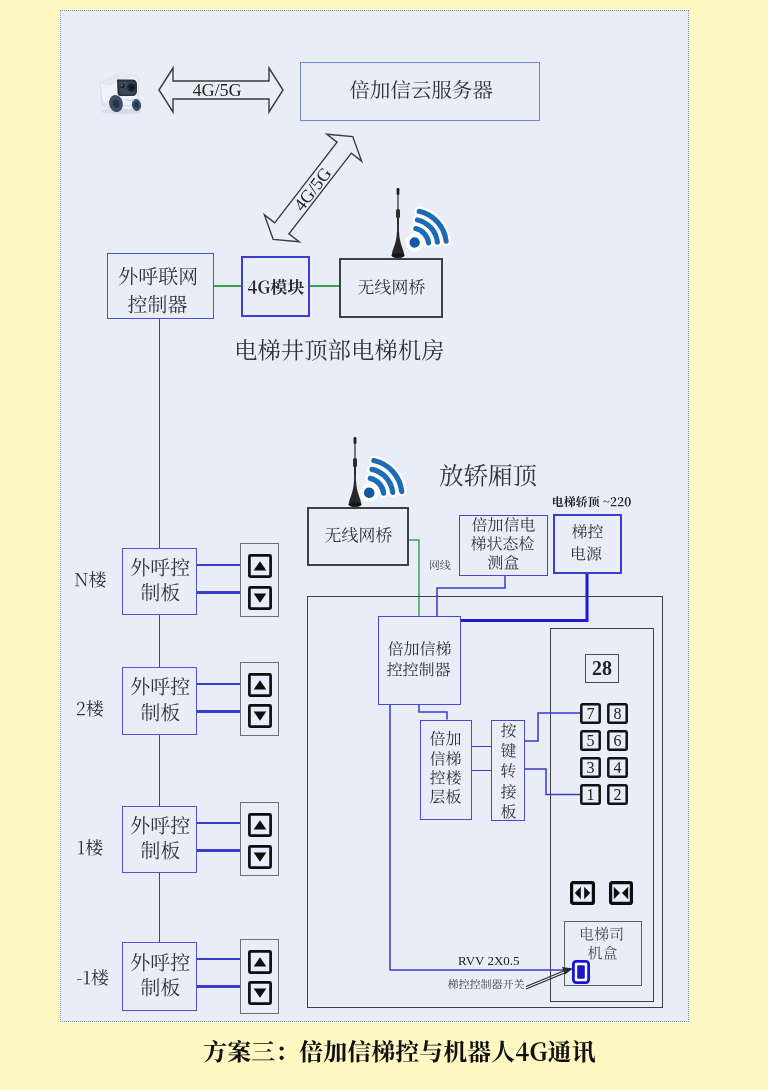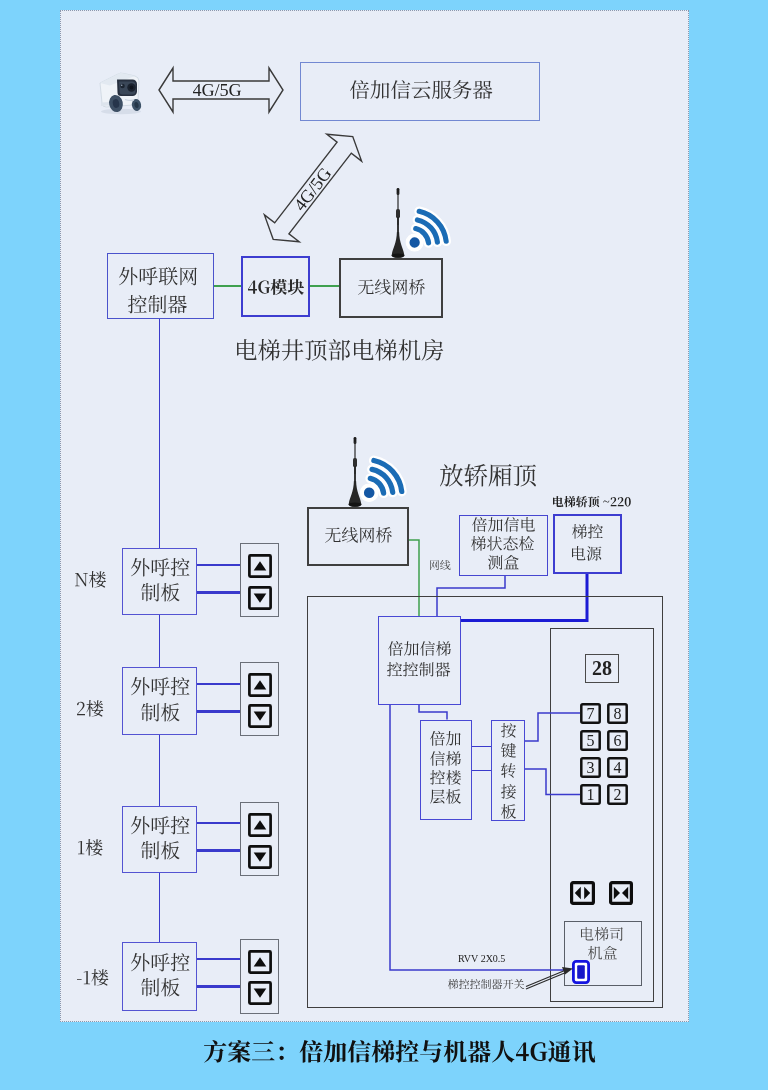--- a/index.html
+++ b/index.html
@@ -1,14 +1,14 @@
 <!DOCTYPE html>
 <html><head><meta charset="utf-8"><style>
 html,body{margin:0;padding:0;background:#ffffff;}
-#page{position:relative;width:768px;height:1090px;background:#7dd3fc;overflow:hidden;font-family:"Liberation Serif",serif;}
+#page{position:relative;width:768px;height:1090px;background:#fef9c3;overflow:hidden;font-family:"Liberation Serif",serif;}
 .abs{position:absolute;}
 .box{position:absolute;box-sizing:border-box;}
 svg.t{position:absolute;overflow:visible;}
 .ht{position:absolute;color:#333;}
 </style></head><body>
 <div id="page">
 
 <div class="box" style="left:60px;top:10px;width:629px;height:1012px;border:1px dotted #8b97ad;background:#e8edf7"></div>
 
 <svg class="abs" style="left:96px;top:68px" width="48" height="47" viewBox="0 0 48 47">
@@ -455,21 +455,21 @@
 
 <svg class="t" style="left:587.6px;top:945.6px" width="30.9" height="15.7" viewBox="0.5 -12.5 30.9 15.7">
       <path d="M7.3 -11.5V-6.3C7.3 -3.3 7 -0.9 4.8 1L5 1.2C7.9 -0.6 8.3 -3.4 8.3 -6.3V-11.1H11.1V-0.2C11.1 0.4 11.3 0.7 12.2 0.7H12.8C14.2 0.7 14.6 0.6 14.6 0.2C14.6 -0 14.5 -0.1 14.2 -0.3L14.1 -2.3H13.9C13.8 -1.5 13.6 -0.5 13.5 -0.3C13.5 -0.2 13.4 -0.2 13.3 -0.2C13.3 -0.2 13.1 -0.2 12.9 -0.2H12.4C12.1 -0.2 12.1 -0.3 12.1 -0.5V-10.9C12.4 -10.9 12.6 -11 12.7 -11.1L11.5 -12.2L11 -11.5H8.5L7.3 -12ZM3.1 -12.5V-9.3H0.6L0.7 -8.8H2.8C2.4 -6.6 1.6 -4.3 0.5 -2.5L0.8 -2.4C1.7 -3.5 2.5 -4.8 3.1 -6.2V1.2H3.3C3.7 1.2 4.1 0.9 4.1 0.8V-7.2C4.6 -6.5 5.3 -5.6 5.5 -4.9C6.5 -4.2 7.3 -6.2 4.1 -7.4V-8.8H6.3C6.5 -8.8 6.6 -8.9 6.6 -9C6.2 -9.5 5.4 -10.1 5.4 -10.1L4.8 -9.3H4.1V-12C4.5 -12 4.6 -12.2 4.6 -12.4ZM19.5 -8.9 19.6 -8.5H25.1C25.3 -8.5 25.4 -8.6 25.5 -8.7C25 -9.1 24.3 -9.6 24.3 -9.6L23.7 -8.9ZM22.7 -11.7C23.8 -10.2 26.1 -8.7 28.4 -7.9C28.5 -8.3 28.9 -8.7 29.3 -8.7L29.4 -9C26.9 -9.6 24.4 -10.6 22.9 -11.9C23.3 -11.9 23.5 -12 23.5 -12.2L21.8 -12.5C20.9 -10.9 17.9 -8.7 15.5 -7.6L15.6 -7.4C18.3 -8.3 21.2 -10.2 22.7 -11.7ZM20.6 0.4H18.7V-2.9H20.6ZM21.5 0.4V-2.9H23.4V0.4ZM24.3 0.4V-2.9H26.3V0.4ZM17.7 -3.4V0.4H15.6L15.8 0.8H29C29.2 0.8 29.4 0.7 29.4 0.5C29 0.1 28.2 -0.5 28.2 -0.5L27.6 0.4H27.2V-2.8C27.6 -2.8 27.8 -2.9 27.9 -3.1L26.6 -4L26.1 -3.4H18.9L17.7 -3.8ZM18.4 -7.3V-4H18.5C18.9 -4 19.3 -4.3 19.3 -4.3V-4.7H25.6V-4.2H25.7C26.1 -4.2 26.5 -4.4 26.6 -4.5V-6.7C26.8 -6.8 27.1 -6.9 27.1 -7L26 -7.9L25.5 -7.3H19.4L18.4 -7.8ZM19.3 -5.2V-6.9H25.6V-5.2Z" fill="#4a4a4a"></path>
     </svg>
 
 <svg class="abs" style="left:572px;top:959.5px" width="18" height="24" viewBox="0 0 18 24">
       <rect x="1.4" y="1.4" width="15.2" height="21.2" rx="2.8" fill="#ffffff" stroke="#1414e0" stroke-width="2.8"></rect>
       <rect x="5.2" y="5.2" width="7.6" height="13.6" rx="1" fill="#1818c8"></rect>
     </svg>
 
-<div class="ht" style="left:458px;top:953px;font-size:10px;color:#222">RVV 2X0.5</div>
+<div class="ht" style="left:458px;top:953px;font-size:13px;color:#222">RVV 2X0.5</div>
 
 <svg class="t" style="left:447.9px;top:979.4px" width="78.2" height="12.2" viewBox="0.4 -9.3 78.2 12.2">
       <path d="M5.1 -9.2 5 -9.1C5.4 -8.7 5.8 -8 5.9 -7.4C6.6 -6.9 7.2 -8.3 5.1 -9.2ZM7.5 0.6V-3.3H9.5C9.5 -2 9.4 -1.3 9.2 -1.1C9.2 -1.1 9.1 -1.1 8.9 -1.1C8.8 -1.1 8.3 -1.1 8 -1.1L8 -0.9C8.3 -0.9 8.5 -0.8 8.6 -0.7C8.8 -0.6 8.8 -0.4 8.8 -0.3C9.1 -0.3 9.4 -0.3 9.7 -0.5C10 -0.8 10.2 -1.6 10.2 -3.2C10.4 -3.2 10.5 -3.3 10.6 -3.4L9.8 -4L9.4 -3.6H7.5V-5.1H9.2V-4.7H9.3C9.5 -4.7 9.9 -4.8 9.9 -4.9V-6.8C10.1 -6.9 10.3 -6.9 10.3 -7L9.5 -7.7L9.1 -7.3H7.8C8.3 -7.7 8.8 -8.2 9.1 -8.6C9.3 -8.6 9.5 -8.7 9.5 -8.8L8.4 -9.2C8.2 -8.6 7.9 -7.8 7.5 -7.3H6.9H4.4L4.5 -6.9H6.9V-5.4H5.7L4.8 -5.8C4.8 -5.3 4.6 -4.3 4.5 -3.7C4.3 -3.7 4.1 -3.6 4 -3.5L4.8 -2.9L5.1 -3.3H6.3C5.8 -2 4.8 -0.8 3.6 0.1L3.7 0.3C5.1 -0.4 6.1 -1.4 6.9 -2.7V0.8H7C7.3 0.8 7.5 0.6 7.5 0.6ZM5.1 -3.6C5.2 -4 5.3 -4.6 5.4 -5.1H6.9V-3.6ZM7.5 -5.4V-6.9H9.2V-5.4ZM3.7 -7.3 3.2 -6.6H2.8V-8.8C3.1 -8.9 3.1 -9 3.2 -9.2L2.1 -9.3V-6.6H0.5L0.5 -6.3H1.9C1.7 -4.7 1.2 -3.1 0.4 -1.8L0.5 -1.6C1.2 -2.4 1.7 -3.3 2.1 -4.3V0.9H2.2C2.5 0.9 2.8 0.7 2.8 0.6V-5.3C3.1 -4.9 3.5 -4.4 3.6 -4C4.2 -3.5 4.7 -4.8 2.8 -5.5V-6.3H4.2C4.4 -6.3 4.5 -6.4 4.5 -6.5C4.2 -6.8 3.7 -7.3 3.7 -7.3ZM18 -6.1 17 -6.6C16.5 -5.5 15.7 -4.4 15 -3.8L15.1 -3.7C16 -4.2 16.9 -5 17.6 -6C17.8 -5.9 17.9 -6 18 -6.1ZM17.3 -9.2 17.2 -9.1C17.5 -8.8 18 -8.1 18 -7.5C18.7 -7 19.4 -8.5 17.3 -9.2ZM15.7 -7.9 15.5 -7.9C15.6 -7.3 15.4 -6.7 15.2 -6.4C14.9 -6.3 14.8 -6 15 -5.8C15.1 -5.6 15.5 -5.7 15.7 -5.9C15.8 -6.1 15.9 -6.5 15.9 -7H20.4L20 -5.7C19.7 -6 19.2 -6.2 18.6 -6.5L18.5 -6.4C19.2 -5.8 20.1 -4.8 20.4 -4C21.1 -3.7 21.5 -4.7 20.1 -5.7L20.2 -5.7C20.5 -6 21 -6.6 21.2 -6.9C21.4 -6.9 21.5 -6.9 21.6 -7L20.8 -7.8L20.4 -7.4H15.9C15.8 -7.5 15.8 -7.7 15.7 -7.9ZM20 -4.1 19.5 -3.4H15.5L15.6 -3.1H17.7V0.1H14.6L14.7 0.4H21.3C21.5 0.4 21.6 0.4 21.6 0.3C21.2 -0.1 20.6 -0.5 20.6 -0.5L20.1 0.1H18.4V-3.1H20.7C20.8 -3.1 21 -3.1 21 -3.3C20.6 -3.6 20 -4.1 20 -4.1ZM14.4 -7.3 14 -6.7H13.7V-8.8C14 -8.8 14.1 -8.9 14.1 -9.1L13 -9.2V-6.7H11.4L11.5 -6.4H13V-4.1C12.3 -3.8 11.7 -3.6 11.3 -3.5L11.7 -2.6C11.8 -2.6 11.9 -2.7 11.9 -2.8L13 -3.4V-0.3C13 -0.2 12.9 -0.1 12.7 -0.1C12.5 -0.1 11.4 -0.2 11.4 -0.2V0C11.9 0.1 12.2 0.2 12.4 0.3C12.5 0.4 12.6 0.6 12.6 0.8C13.6 0.7 13.7 0.4 13.7 -0.2V-3.8L15.3 -4.8L15.2 -5L13.7 -4.3V-6.4H14.9C15.1 -6.4 15.2 -6.5 15.2 -6.6C14.9 -6.9 14.4 -7.3 14.4 -7.3ZM29 -6.1 28 -6.6C27.5 -5.5 26.7 -4.4 26 -3.8L26.1 -3.7C27 -4.2 27.9 -5 28.6 -6C28.8 -5.9 28.9 -6 29 -6.1ZM28.3 -9.2 28.2 -9.1C28.5 -8.8 29 -8.1 29 -7.5C29.7 -7 30.4 -8.5 28.3 -9.2ZM26.7 -7.9 26.5 -7.9C26.6 -7.3 26.4 -6.7 26.2 -6.4C25.9 -6.3 25.8 -6 26 -5.8C26.1 -5.6 26.5 -5.7 26.7 -5.9C26.8 -6.1 26.9 -6.5 26.9 -7H31.4L31 -5.7C30.7 -6 30.2 -6.2 29.6 -6.5L29.5 -6.4C30.2 -5.8 31.1 -4.8 31.4 -4C32.1 -3.7 32.5 -4.7 31.1 -5.7L31.2 -5.7C31.5 -6 32 -6.6 32.2 -6.9C32.4 -6.9 32.5 -6.9 32.6 -7L31.8 -7.8L31.4 -7.4H26.9C26.8 -7.5 26.8 -7.7 26.7 -7.9ZM31 -4.1 30.5 -3.4H26.5L26.6 -3.1H28.7V0.1H25.6L25.7 0.4H32.3C32.5 0.4 32.6 0.4 32.6 0.3C32.2 -0.1 31.6 -0.5 31.6 -0.5L31.1 0.1H29.4V-3.1H31.7C31.8 -3.1 32 -3.1 32 -3.3C31.6 -3.6 31 -4.1 31 -4.1ZM25.4 -7.3 25 -6.7H24.7V-8.8C25 -8.8 25.1 -8.9 25.1 -9.1L24 -9.2V-6.7H22.4L22.5 -6.4H24V-4.1C23.3 -3.8 22.7 -3.6 22.3 -3.5L22.7 -2.6C22.8 -2.6 22.9 -2.7 22.9 -2.8L24 -3.4V-0.3C24 -0.2 23.9 -0.1 23.7 -0.1C23.5 -0.1 22.4 -0.2 22.4 -0.2V0C22.9 0.1 23.2 0.2 23.4 0.3C23.5 0.4 23.6 0.6 23.6 0.8C24.6 0.7 24.7 0.4 24.7 -0.2V-3.8L26.3 -4.8L26.2 -5L24.7 -4.3V-6.4H25.9C26.1 -6.4 26.2 -6.5 26.2 -6.6C25.9 -6.9 25.4 -7.3 25.4 -7.3ZM40.4 -8.3V-1.4H40.5C40.7 -1.4 41 -1.5 41 -1.6V-7.9C41.3 -7.9 41.4 -8 41.4 -8.2ZM42.3 -9V-0.3C42.3 -0.1 42.3 -0 42.1 -0C41.9 -0 40.8 -0.1 40.8 -0.1V0.1C41.3 0.1 41.6 0.2 41.7 0.3C41.9 0.5 41.9 0.6 41.9 0.9C42.9 0.8 43 0.4 43 -0.2V-8.6C43.3 -8.6 43.4 -8.7 43.4 -8.9ZM34 -3.9V0.1H34.1C34.4 0.1 34.7 -0 34.7 -0.1V-3.6H36.2V0.8H36.4C36.6 0.8 36.9 0.7 36.9 0.6V-3.6H38.4V-1C38.4 -0.9 38.4 -0.8 38.3 -0.8C38.1 -0.8 37.5 -0.9 37.5 -0.9V-0.7C37.8 -0.6 38 -0.5 38.1 -0.5C38.2 -0.3 38.2 -0.1 38.2 0.1C39 -0 39.1 -0.3 39.1 -0.9V-3.5C39.3 -3.5 39.5 -3.6 39.6 -3.7L38.7 -4.3L38.3 -3.9H36.9V-5.2H39.6C39.8 -5.2 39.9 -5.3 39.9 -5.4C39.6 -5.7 39 -6.2 39 -6.2L38.5 -5.6H36.9V-7H39.3C39.4 -7 39.5 -7.1 39.6 -7.2C39.2 -7.5 38.6 -8 38.6 -8L38.1 -7.4H36.9V-8.7C37.2 -8.8 37.3 -8.9 37.3 -9.1L36.2 -9.2V-7.4H34.9C35.1 -7.7 35.2 -8 35.4 -8.3C35.6 -8.3 35.7 -8.4 35.8 -8.5L34.7 -8.9C34.4 -7.8 34 -6.7 33.6 -6L33.8 -5.8C34.1 -6.2 34.4 -6.6 34.7 -7H36.2V-5.6H33.4L33.4 -5.2H36.2V-3.9H34.8L34 -4.2ZM50.7 -5.8C51 -5.5 51.4 -5.1 51.5 -4.7C52.2 -4.4 52.6 -5.6 50.8 -5.9V-6.1H52.8V-5.6H52.9C53.2 -5.6 53.5 -5.7 53.5 -5.8V-8.1C53.7 -8.1 53.9 -8.2 54 -8.3L53.1 -9L52.7 -8.5H50.8L50.1 -8.9V-5.7H50.2C50.4 -5.7 50.5 -5.7 50.7 -5.8ZM46.3 -5.5V-6.1H48.2V-5.8H48.3C48.5 -5.8 48.7 -5.8 48.8 -5.9C48.6 -5.5 48.3 -5 48 -4.6H44.5L44.6 -4.3H47.7C46.9 -3.4 45.8 -2.6 44.3 -2L44.4 -1.9C44.9 -2 45.3 -2.2 45.7 -2.4V0.9H45.8C46.1 0.9 46.4 0.8 46.4 0.7V0.1H48.2V0.6H48.3C48.5 0.6 48.9 0.5 48.9 0.4V-2.1C49.1 -2.1 49.3 -2.2 49.4 -2.3L48.5 -3L48.1 -2.5H46.4L46.3 -2.6C47.3 -3.1 48 -3.7 48.6 -4.3H50.4C51 -3.6 51.6 -3.1 52.6 -2.7L52.5 -2.5H50.7L50 -2.9V0.9H50.1C50.4 0.9 50.7 0.7 50.7 0.6V0.1H52.6V0.7H52.7C52.9 0.7 53.3 0.5 53.3 0.5V-2.1C53.5 -2.1 53.6 -2.2 53.7 -2.2L54.3 -2.1C54.4 -2.4 54.5 -2.7 54.7 -2.8L54.7 -2.9C52.9 -3.1 51.6 -3.6 50.7 -4.3H54.3C54.4 -4.3 54.5 -4.4 54.5 -4.5C54.2 -4.8 53.6 -5.3 53.6 -5.3L53.1 -4.6H48.9C49.1 -4.9 49.3 -5.2 49.4 -5.4C49.7 -5.4 49.8 -5.5 49.9 -5.6L48.9 -6L48.9 -8.1C49.1 -8.1 49.3 -8.2 49.3 -8.3L48.5 -9L48.1 -8.5H46.3L45.6 -8.9V-5.3H45.7C46 -5.3 46.3 -5.5 46.3 -5.5ZM52.6 -2.2V-0.2H50.7V-2.2ZM48.2 -2.2V-0.2H46.4V-2.2ZM52.8 -8.2V-6.4H50.8V-8.2ZM48.2 -8.2V-6.4H46.3V-8.2ZM64.2 -8.9 63.6 -8.3H55.9L56 -8H58.4V-4.8V-4.6H55.4L55.5 -4.2H58.3C58.3 -2.3 57.7 -0.6 55.4 0.7L55.6 0.8C58.4 -0.3 59 -2.2 59.1 -4.2H61.8V0.8H62C62.3 0.8 62.6 0.6 62.6 0.6V-4.2H65.4C65.5 -4.2 65.6 -4.3 65.7 -4.4C65.3 -4.8 64.7 -5.2 64.7 -5.2L64.2 -4.6H62.6V-8H64.8C65 -8 65.1 -8 65.1 -8.1C64.7 -8.5 64.2 -8.9 64.2 -8.9ZM59.1 -4.8V-8H61.8V-4.6H59.1ZM68.7 -9.2 68.6 -9.1C69.1 -8.6 69.8 -7.7 70 -7C70.9 -6.4 71.4 -8.2 68.7 -9.2ZM75.4 -4.6 74.9 -3.9H71.7C71.8 -4.2 71.8 -4.5 71.8 -4.8V-6.3H75.5C75.6 -6.3 75.7 -6.4 75.8 -6.5C75.4 -6.9 74.8 -7.3 74.8 -7.3L74.2 -6.7H72.5C73.1 -7.3 73.8 -8 74.2 -8.6C74.4 -8.6 74.6 -8.7 74.6 -8.8L73.4 -9.2C73.1 -8.4 72.6 -7.4 72.2 -6.7H67.2L67.3 -6.3H71V-4.7C71 -4.5 71 -4.2 71 -3.9H66.5L66.6 -3.6H70.9C70.6 -2 69.5 -0.5 66.4 0.6L66.4 0.8C70.2 -0.2 71.3 -1.8 71.7 -3.5C72.4 -1.3 73.7 0.1 75.9 0.8C76 0.4 76.3 0.2 76.6 0.1L76.6 0C74.4 -0.4 72.7 -1.7 71.9 -3.6H76.2C76.3 -3.6 76.4 -3.6 76.5 -3.7C76.1 -4.1 75.4 -4.6 75.4 -4.6Z" fill="#3a3a3a"></path>
     </svg>
 
 <svg class="abs" style="left:524px;top:960px" width="52" height="32" viewBox="0 0 52 32">
       <path d="M2 29 L43 12" stroke="#2a2a2a" stroke-width="1.2" fill="none"></path>
       <path d="M2 26.5 L42 10" stroke="#2a2a2a" stroke-width="1.2" fill="none"></path>
       <polygon points="49,8.5 38,7 41,14.5" fill="#2a2a2a"></polygon>
     </svg>

